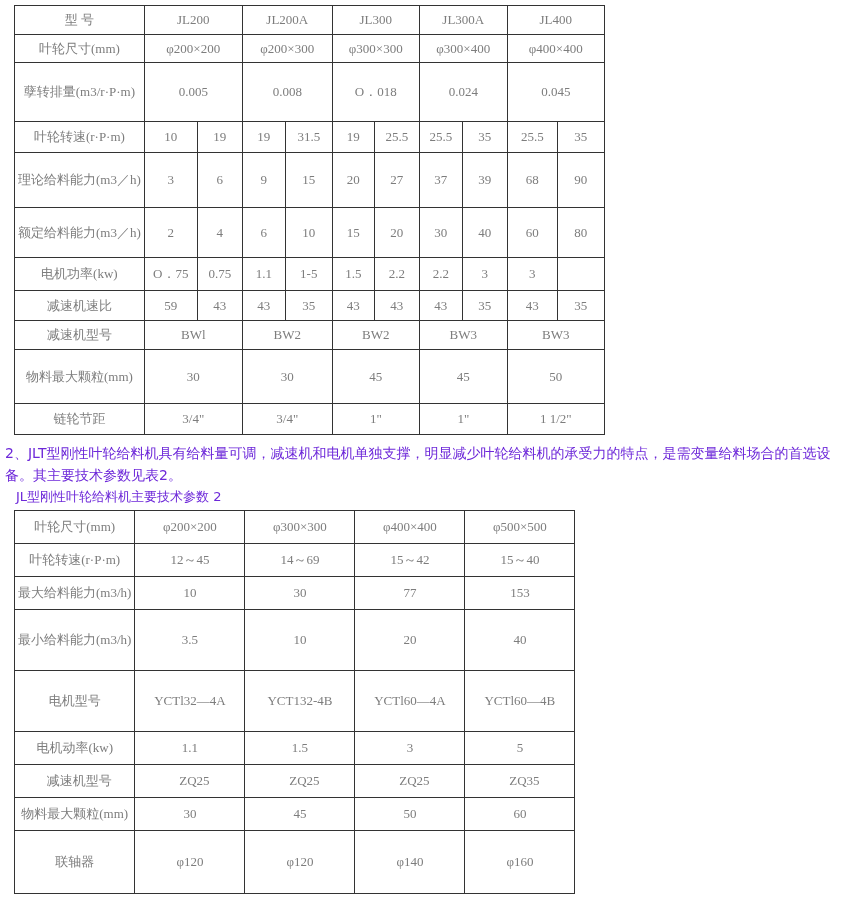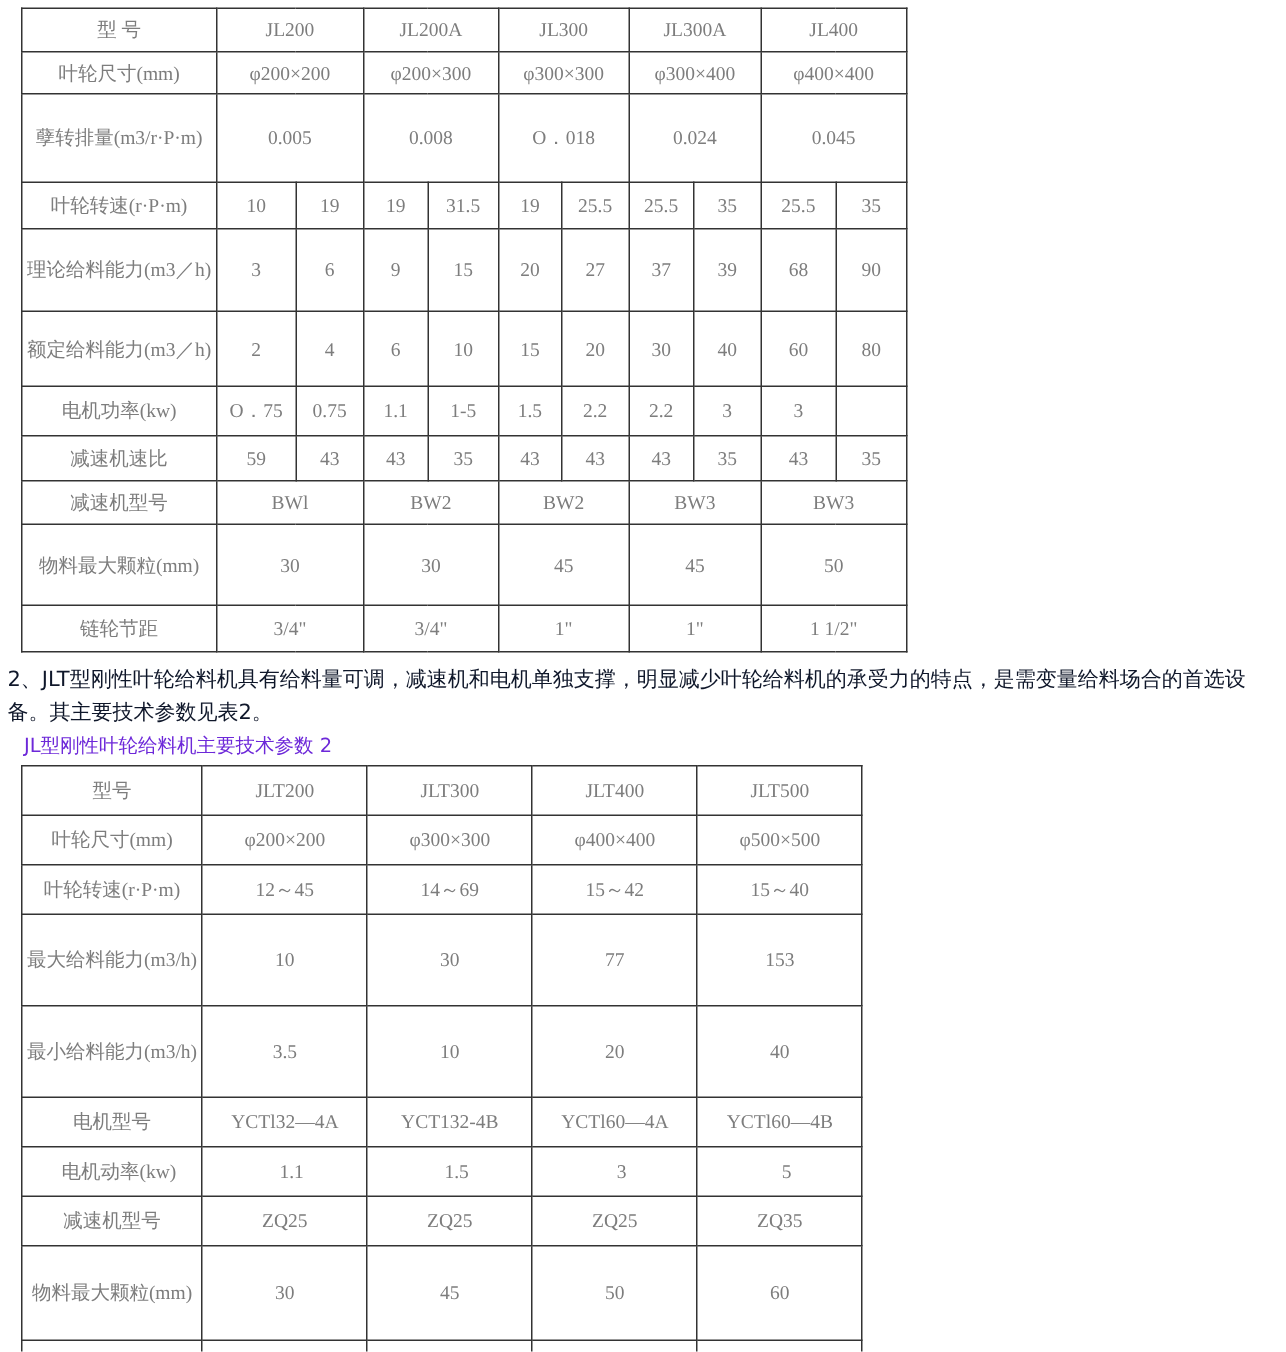--- a/index.html
+++ b/index.html
@@ -45,21 +45,21 @@
   #table2 tr:nth-child(4) td{height:56px;}
   #table2 tr:nth-child(5) td{height:56px;}
   #table2 tr:nth-child(6) td{height:28px;}
   #table2 tr:nth-child(7) td{height:28px;padding-left:12px;}
   #table2 tr:nth-child(8) td{height:28px;}
   #table2 tr:nth-child(9) td{height:58px;}
   #table2 tr:nth-child(10) td{height:28px;}
   .para{
     font-size:14px;
     line-height:22px;
-    color:#0f172a;
+    color:#6d28d9;
     margin:7px 4px 2px 5px;
   }
   .caption{
     font-size:13px;
     color:#6d28d9;
     margin:2px 0 4px 16px;
   }
 </style>
 </head>
 <body>
@@ -202,27 +202,20 @@
 <table id="table2" class="spec-table">
   <colgroup>
     <col style="width:113px">
     <col style="width:110px">
       <col style="width:110px">
     <col style="width:110px">
       <col style="width:110px">
   </colgroup>
   <tbody>
       <tr>
-        <td>型号</td>
-        <td>JLT200</td>
-        <td>JLT300</td>
-        <td>JLT400</td>
-        <td>JLT500</td>
-      </tr>
-      <tr>
         <td>叶轮尺寸(mm)</td>
         <td>φ200×200</td>
         <td>φ300×300</td>
         <td>φ400×400</td>
         <td>φ500×500</td>
       </tr>
       <tr>
         <td>叶轮转速(r·P·m)</td>
         <td>12～45</td>
         <td>14～69</td>

